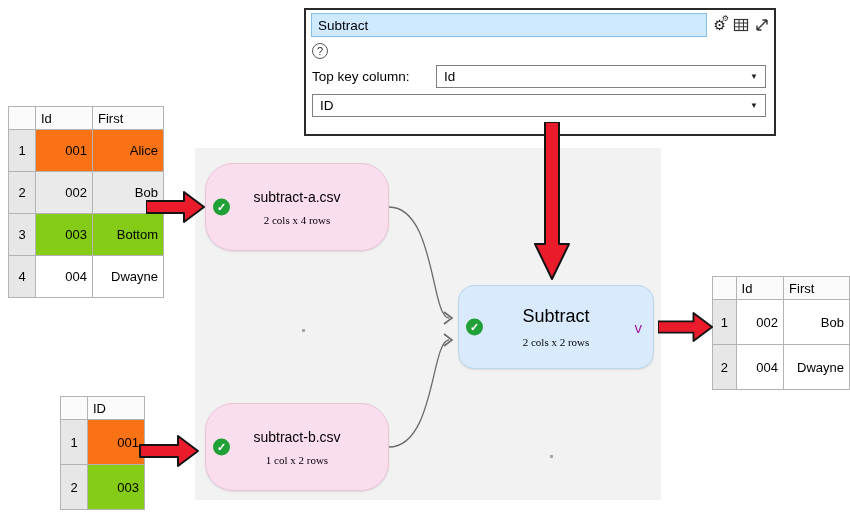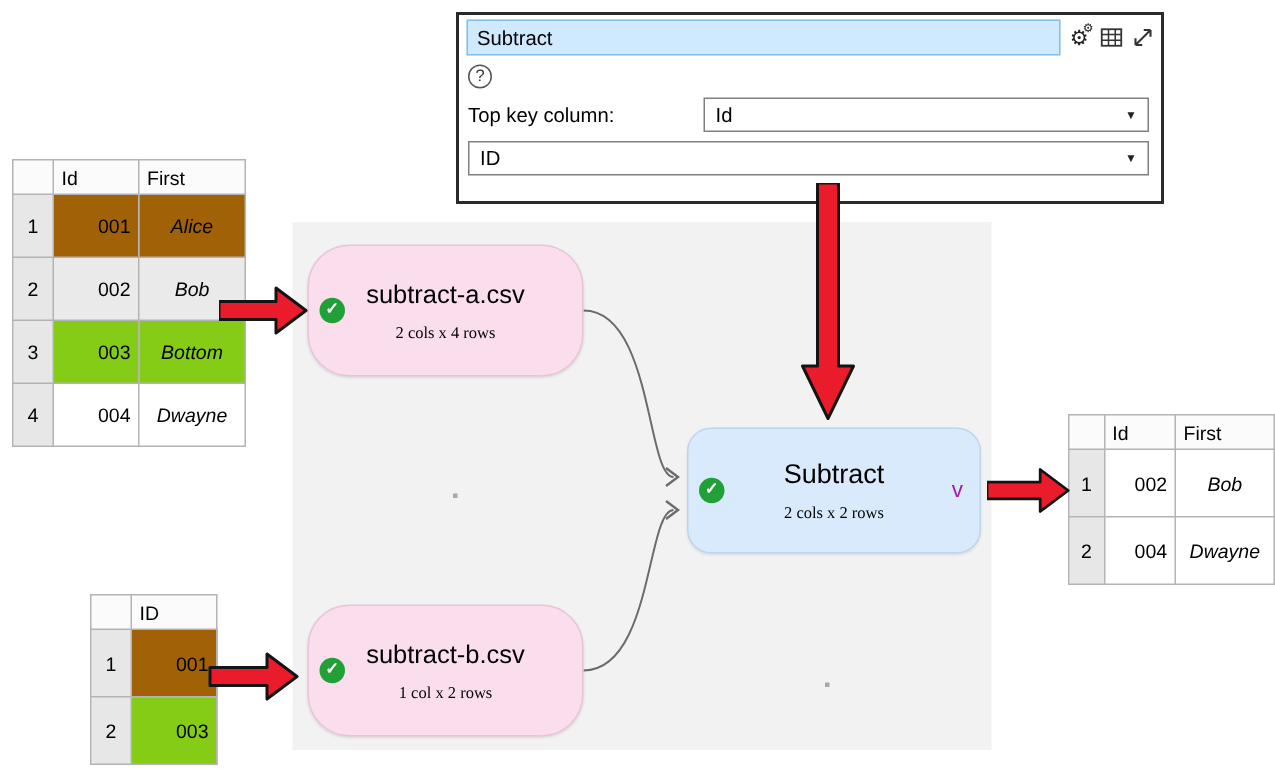--- a/index.html
+++ b/index.html
@@ -11,21 +11,21 @@
   .dot{position:absolute;width:3px;height:3px;background:#a8a8a8;}
   .connectors{position:absolute;left:0;top:0;width:466px;height:352px;pointer-events:none;}
 
   .node{position:absolute;display:flex;flex-direction:column;align-items:center;justify-content:center;
         text-align:center;box-sizing:border-box;box-shadow:0 1px 2px rgba(0,0,0,.10);}
   .node-pink{background:#fbdeee;border:1px solid #e9c4d9;border-radius:28px;}
   .node-blue{background:#d9eafc;border:1px solid #bcd6ee;border-radius:16px;}
   .node-a{left:10px;top:15px;width:184px;height:88px;}
   .node-b{left:10px;top:255px;width:184px;height:88px;}
   .node-s{left:263px;top:137px;width:196px;height:84px;}
-  .node-title{font-size:17px;}
+  .node-title{font-size:14px;}
   .node-title-big{font-size:18px;}
   .node-sub{font-size:11px;margin-top:9px;font-family:Liberation Serif, serif;}
   .check{position:absolute;left:7px;top:50%;transform:translateY(-50%);width:17px;height:17px;border-radius:50%;
          background:#21a038;color:#fff;font-size:11px;line-height:17px;text-align:center;font-weight:bold;}
   .collapse-v{position:absolute;right:11px;top:50%;transform:translateY(-50%);color:#a21caf;font-size:15px;}
 
   
   .red-arrow{position:absolute;z-index:4;}
 
   
@@ -34,38 +34,38 @@
   .panel-title-row{display:flex;align-items:center;gap:4px;padding:3px 4px 2px 5px;}
   .panel-input{flex:1;height:24px;background:#cfe9ff;border:1px solid #85bfe9;font-size:13.5px;padding:0 6px;
                font-family:"Liberation Sans",sans-serif;color:#000;box-sizing:border-box;outline:none;}
   .picon{width:17px;height:18px;display:flex;align-items:center;justify-content:center;position:relative;cursor:pointer;}
   .gear-main{font-size:14px;line-height:14px;color:#222;}
   .gear-small{position:absolute;right:-1px;top:-2px;font-size:8px;color:#222;}
   .panel-help{display:flex;align-items:center;gap:7px;padding:4px 6px 3px 6px;font-size:13.5px;}
   .qmark{flex:0 0 16px;width:16px;height:16px;border:1px solid #555;border-radius:50%;font-size:11px;
          display:flex;align-items:center;justify-content:center;color:#333;box-sizing:border-box;}
   .help-text{white-space:nowrap;overflow:hidden;}
-  .panel-field{display:flex;align-items:center;padding:3px 8px 3px 6px;font-size:13.5px;gap:33px;}
+  .panel-field{display:flex;align-items:center;padding:3px 8px 3px 6px;font-size:13.5px;}
   .panel-field .label{width:124px;flex:0 0 124px;}
   .dropdown{flex:1;height:23px;border:1px solid #808080;background:#fff;display:flex;align-items:center;
             justify-content:space-between;padding:0 7px;box-sizing:border-box;cursor:pointer;}
   .caret{font-size:8px;color:#222;}
 
   
   .gridtable{position:absolute;border-collapse:collapse;font-size:13px;background:#fff;z-index:2;
              border:1px solid #7f7f7f;}
   .gridtable th,.gridtable td{border:1px solid #b3b3b3;padding:0 5px;font-weight:normal;}
   .gridtable th{height:22px;text-align:left;background:#fbfbfb;}
   .rownum{background:#e7e7e7;width:16px;text-align:center;}
   .corner{background:#fbfbfb;width:16px;}
   .row-h41 td{height:41px;}
   .row-h44 td{height:44px;}
   .cell-num{text-align:right;width:46px;}
-  .cell-text{text-align:center;width:60px;font-style:italic;}
-  .bg-yellow{background:#a16207;}
+  .cell-text{text-align:right;width:60px;}
+  .bg-yellow{background:#f97316;}
   .bg-purple{background:#84cc16;}
   .bg-grey{background:#eaeaea;}
   .t-left{left:8px;top:106px;}
   .t-bottom{left:60px;top:396px;}
   .t-right{left:712px;top:276px;}
 </style>
 </head>
 <body>
 
 <div class="stage">

